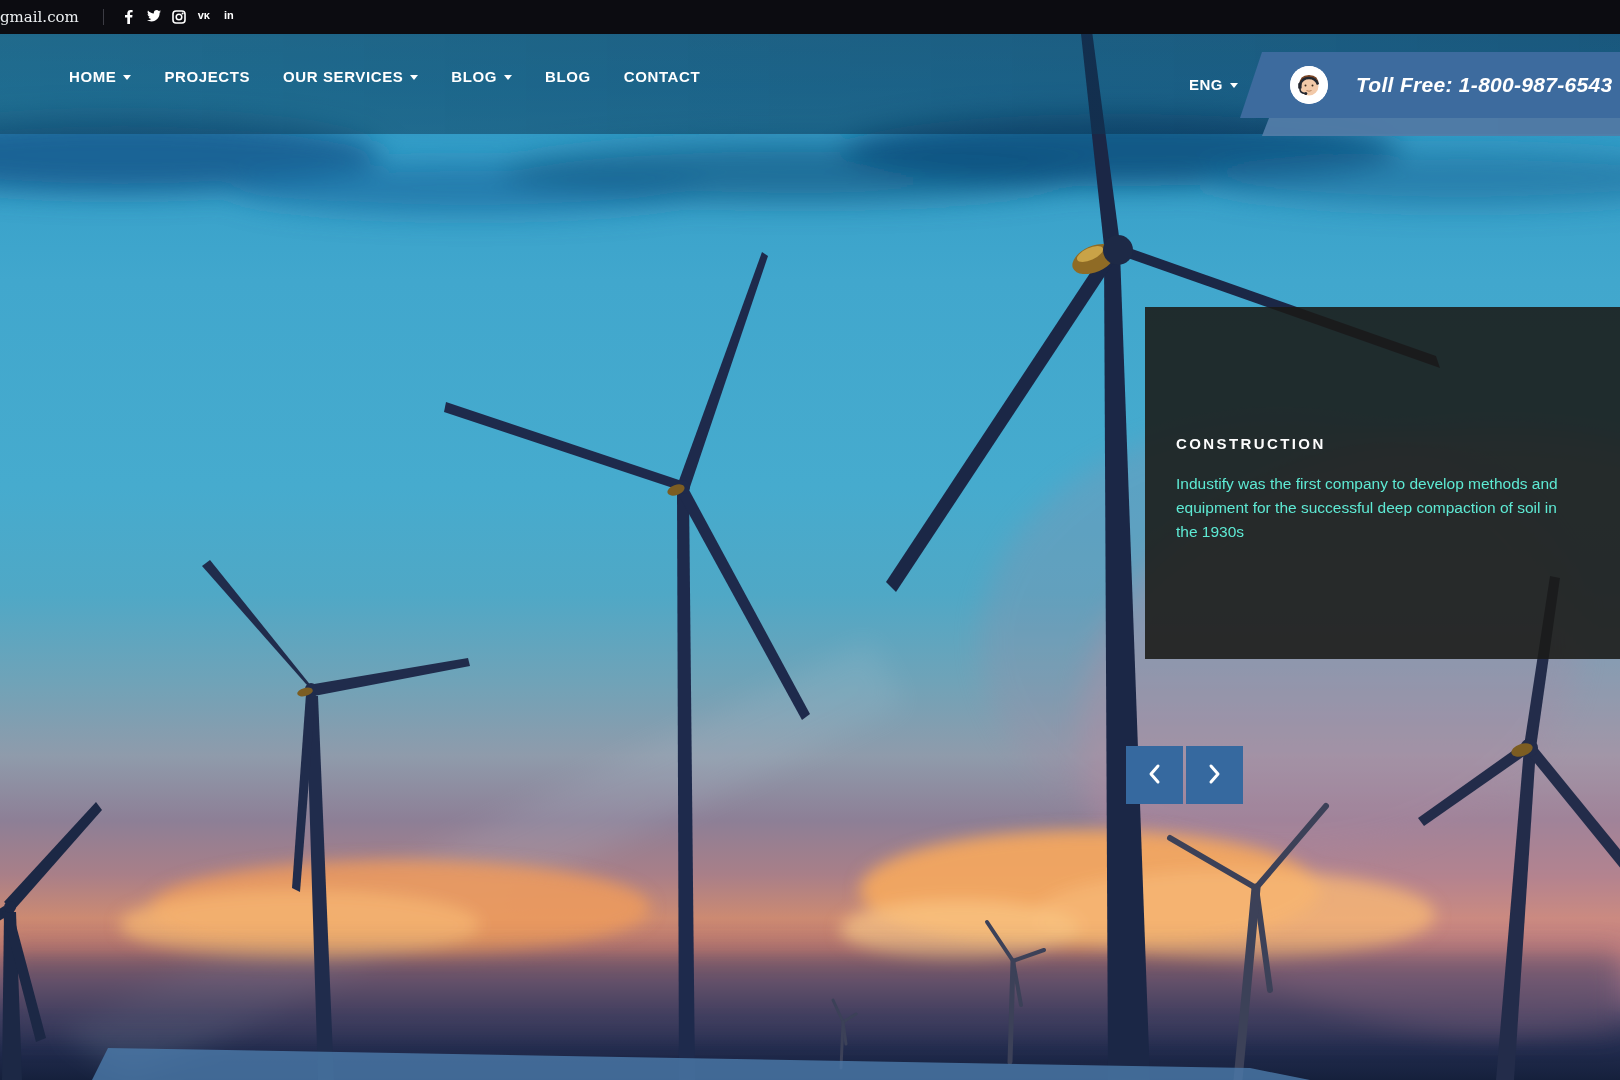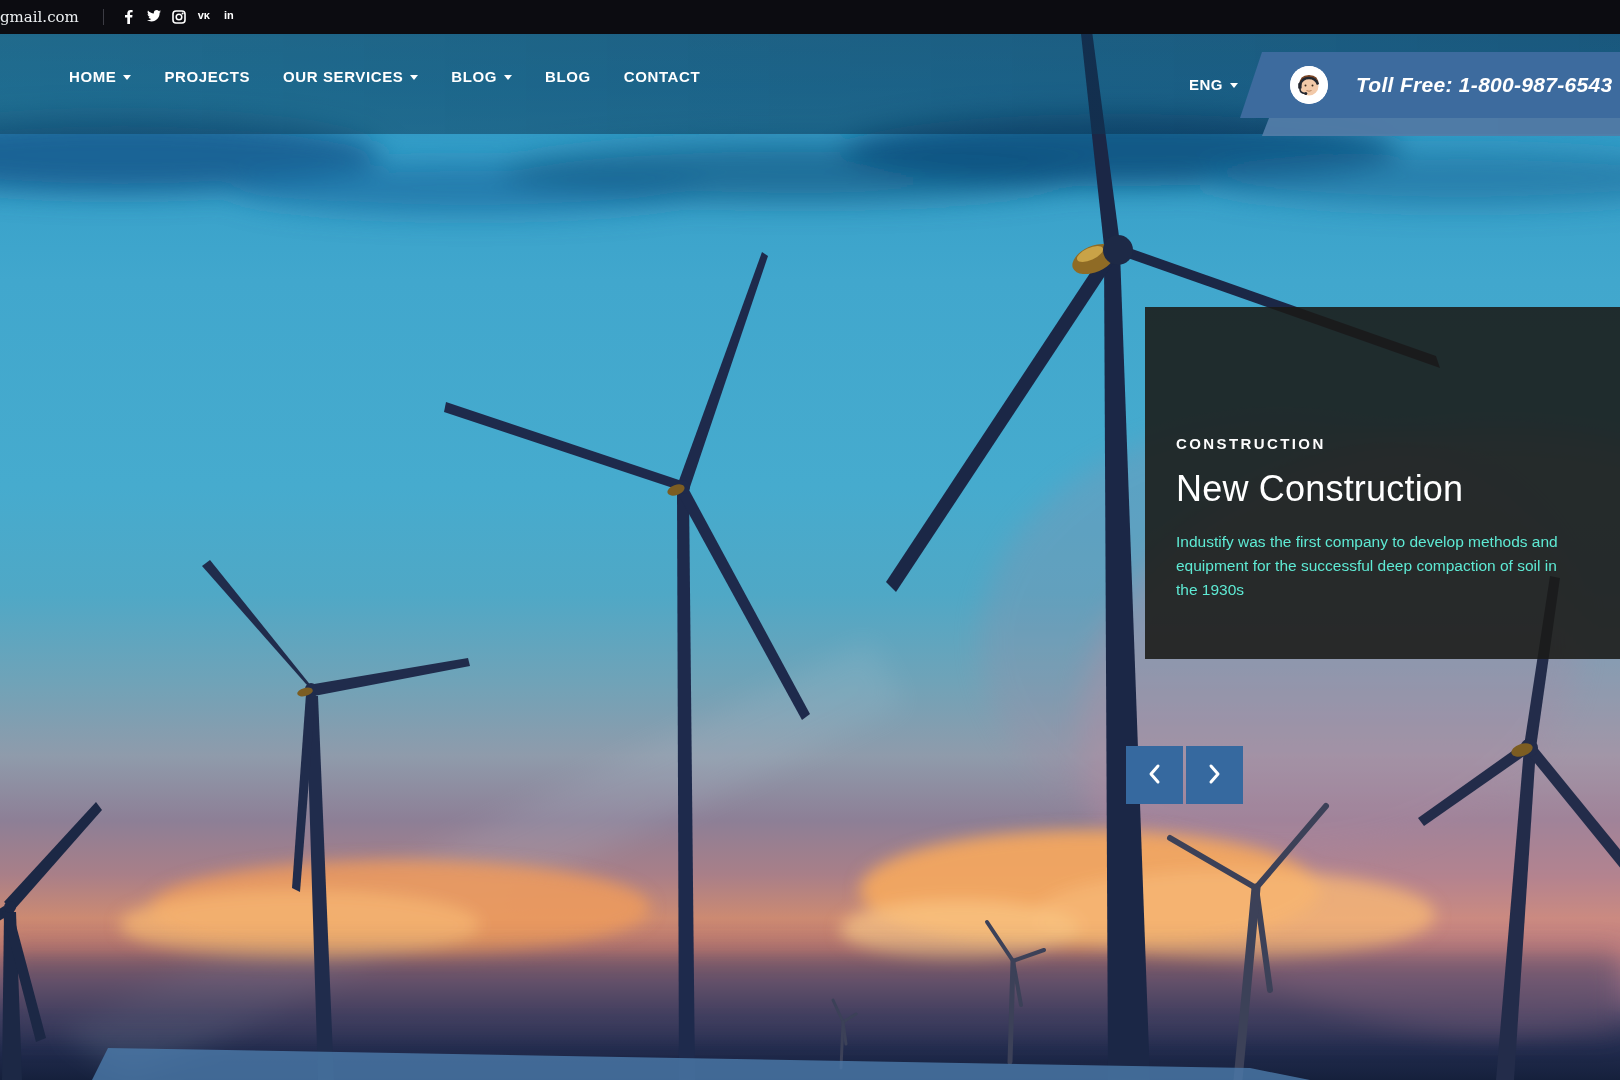--- a/index.html
+++ b/index.html
@@ -168,21 +168,20 @@
     <polygon points="1524,746 1536,748 1560,578 1550,576"></polygon>
     <circle cx="1529" cy="748" r="9"></circle>
     <ellipse cx="1522" cy="750" rx="11" ry="6" fill="#7c5d22" transform="rotate(-18 1522 750)"></ellipse>
   </g>
 
   <polygon points="92,1080 108,1048 1250,1068 1310,1080" fill="#4a79a8" opacity=".82"></polygon>
 </svg>
 
 <section class="slide-card">
   <div class="kicker">CONSTRUCTION</div>
-  <h1 class="slide-title">New Construction</h1>
   <p class="slide-desc">Industify was the first company to develop methods and equipment for the successful deep compaction of soil in the 1930s</p>
 </section>
 
 <button class="carousel-btn btn-prev">
   <span>
     <svg width="13" height="22" viewBox="0 0 13 22">
         <polyline points="10,3 3,11 10,19" fill="none" stroke="#fff" stroke-width="3" stroke-linecap="round" stroke-linejoin="round"></polyline>
       </svg>
   </span>
 </button>

